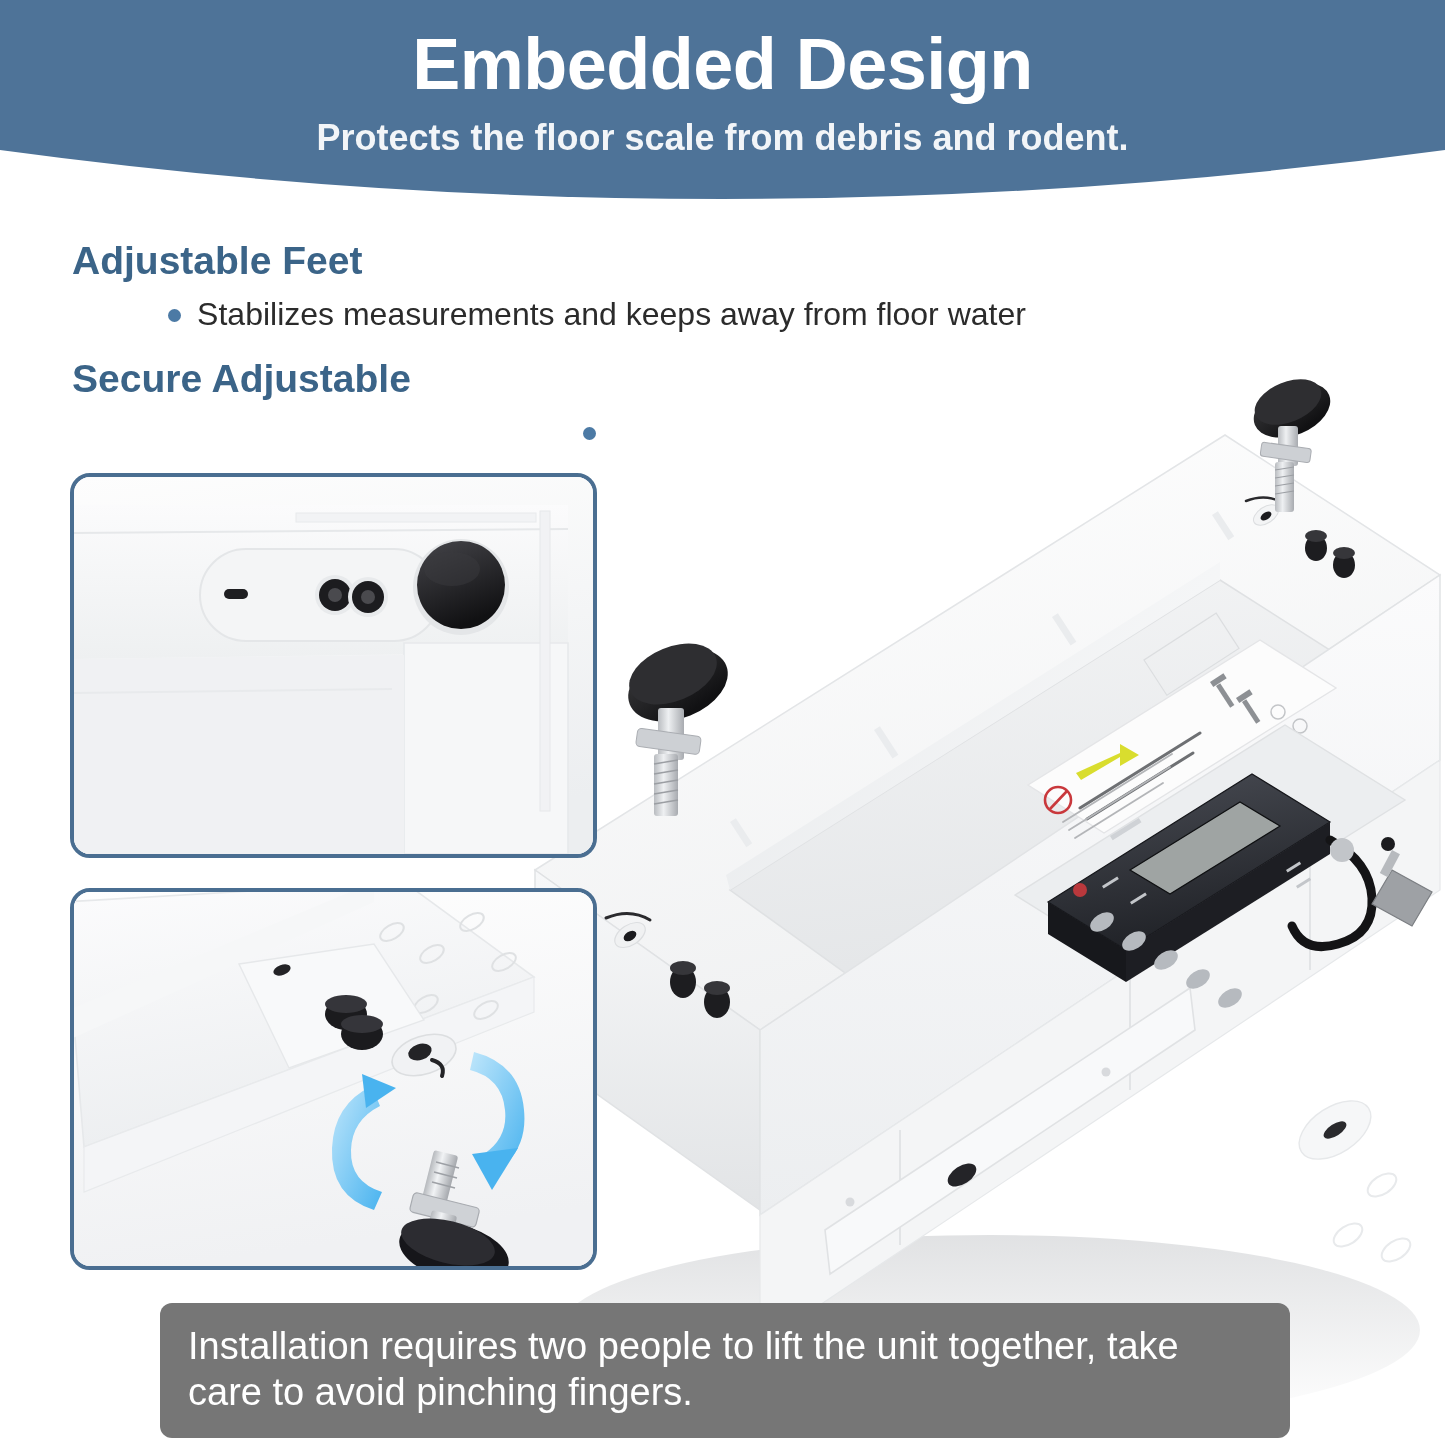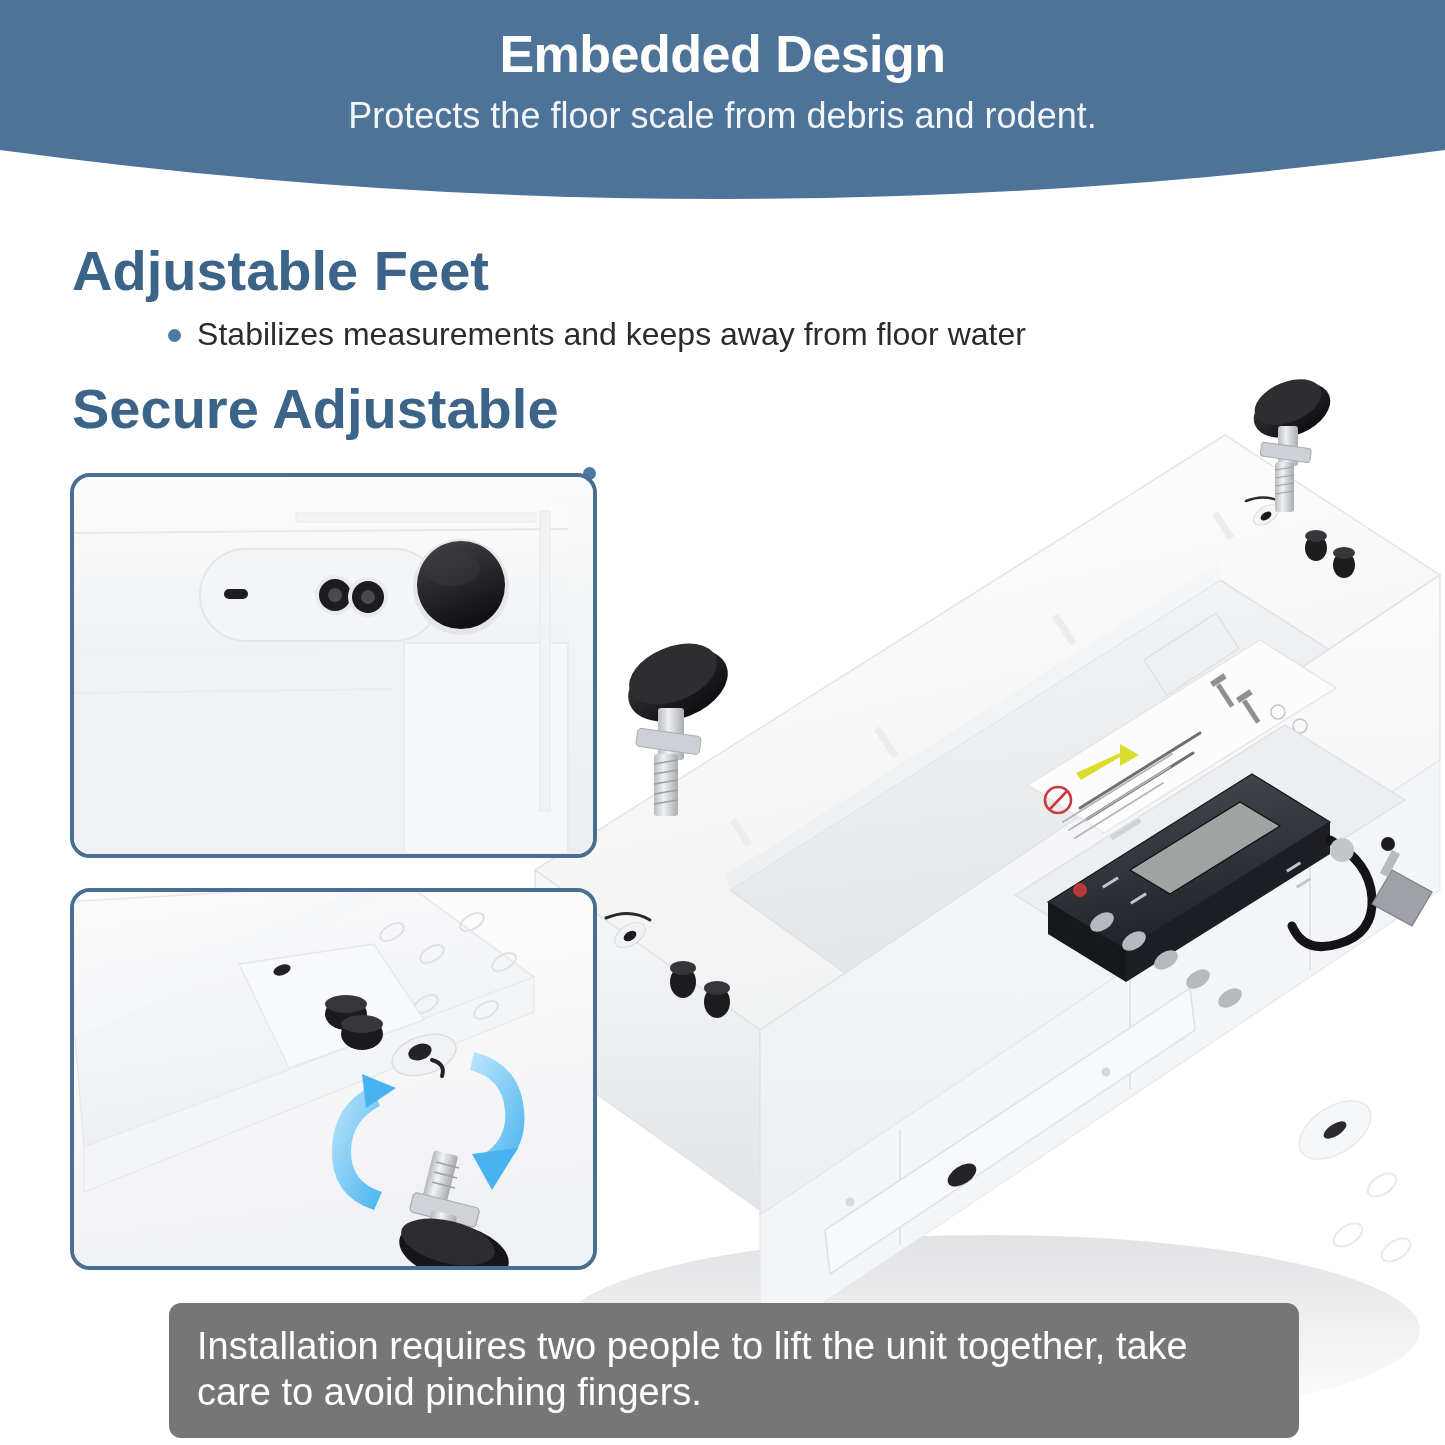--- a/index.html
+++ b/index.html
@@ -29,45 +29,45 @@
   .banner-text {
     position: absolute;
     left: 0; top: 0;
     width: 1445px;
     text-align: center;
     pointer-events: none;
   }
   .banner-title {
     margin: 0;
     padding-top: 26px;
-    font-size: 52px;
+    font-size: 72px;
     line-height: 1.08;
     font-weight: bold;
     color: #ffffff;
     letter-spacing: -0.5px;
   }
   .banner-sub {
     margin: 0;
     padding-top: 14px;
     font-size: 36px;
     line-height: 1.1;
-    font-weight: normal;
+    font-weight: bold;
     color: #f2f5f8;
   }
 
   
   .features {
     position: absolute;
     left: 72px;
     top: 238px;
     width: 1050px;
   }
   .feat-heading {
     margin: 0;
-    font-size: 56px;
+    font-size: 39px;
     line-height: 1.18;
     font-weight: bold;
     color: #3c6territory;
   }
   .feat-heading {
     color: #3b6488;
   }
   .feat-bullet-row {
     display: flex;
     align-items: flex-start;
@@ -126,21 +126,20 @@
   
   .caption-bar {
     position: absolute;
     left: 160px;
     top: 1303px;
     width: 1130px;
     background: #767676;
     border-radius: 12px;
     padding: 20px 28px 22px 28px;
     box-sizing: border-box;
-    margin-left: 9px;
   }
   .caption-text {
     margin: 0;
     font-size: 38px;
     line-height: 1.22;
     color: #ffffff;
     font-weight: normal;
   }
 </style>
 </head>

